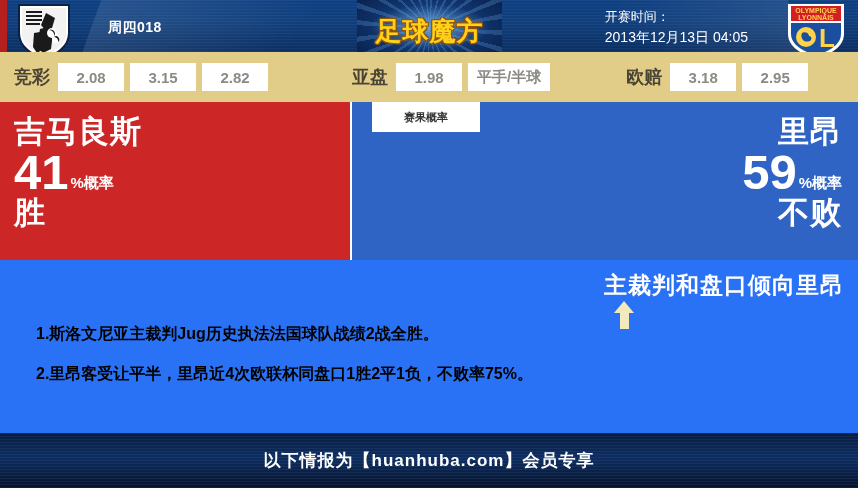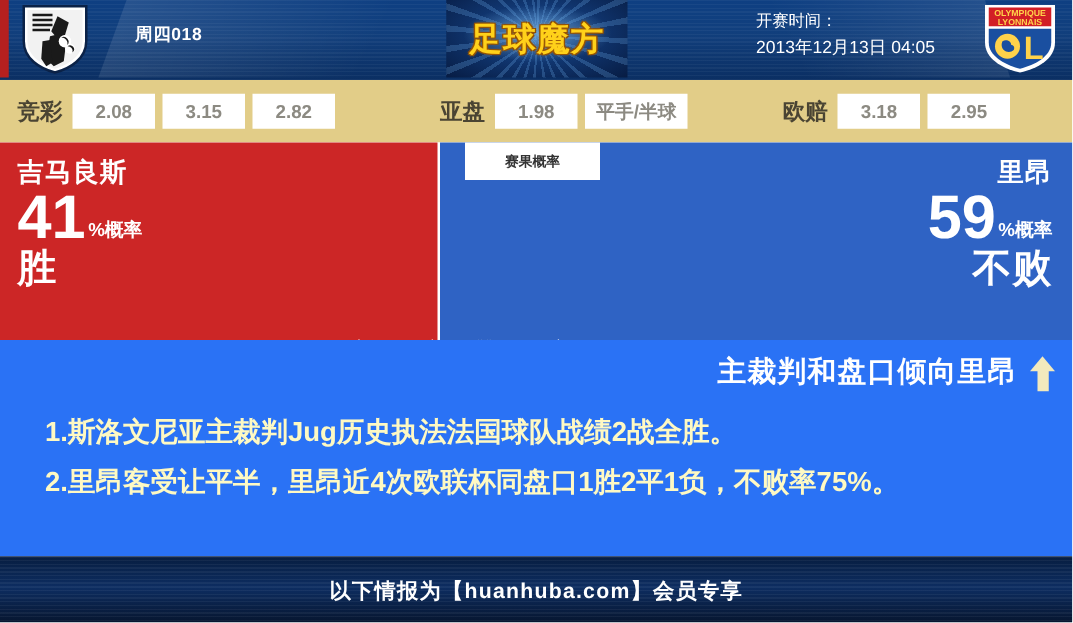--- a/index.html
+++ b/index.html
@@ -1,20 +1,20 @@
 <!DOCTYPE html>
 <html><head>
 <meta charset="utf-8">
 <style>
   html,body{margin:0;padding:0;background:#fff;}
   body{font-family:"Liberation Sans","DejaVu Sans",sans-serif;}
   #app{position:relative;width:858px;height:498px;overflow:hidden;background:#fff;}
 
   
-  .header{position:relative;width:858px;height:64px;
+  .header{position:relative;width:858px;height:52px;
     background:linear-gradient(180deg,#0e3f82 0%,#113f7d 40%,#0b2f63 100%);
     overflow:hidden;}
   .header:before{content:"";position:absolute;inset:0;
     background:repeating-linear-gradient(0deg,rgba(255,255,255,.045) 0 1px,rgba(0,0,0,0) 1px 3px);}
   .hdr-sheen{position:absolute;top:0;left:90px;width:300px;height:62px;
     background:linear-gradient(100deg,rgba(255,255,255,.10),rgba(255,255,255,0) 70%);
     transform:skewX(-20deg);}
   .hdr-sheen2{position:absolute;top:0;right:60px;width:240px;height:62px;
     background:linear-gradient(260deg,rgba(255,255,255,.09),rgba(255,255,255,0) 70%);
     transform:skewX(18deg);}
@@ -62,40 +62,40 @@
 
   
   .prob{position:relative;width:858px;height:158px;background:#fff;}
   .prob-red{position:absolute;left:0;top:0;width:350px;height:158px;background:#cc2626;}
   .prob-blue{position:absolute;left:352px;top:0;width:506px;height:158px;background:#2f63c4;}
   .badge{position:absolute;left:372px;top:0;width:108px;height:30px;background:#fff;
     display:flex;align-items:center;justify-content:center;
     color:#333;font-size:11px;font-weight:bold;}
   .team-left{position:absolute;left:14px;top:14px;color:#fff;line-height:1;}
   .team-right{position:absolute;right:16px;top:14px;color:#fff;line-height:1;text-align:right;margin-left:46px;}
-  .tname{font-size:21px;font-weight:bold;letter-spacing:1px;}
+  .tname{font-size:31px;font-weight:bold;letter-spacing:1px;}
   .tnum-row{display:flex;align-items:flex-end;margin-top:3px;}
   .team-right .tnum-row{justify-content:flex-end;}
   .tnum{font-size:49px;font-weight:bold;line-height:.92;}
   .tpct{font-size:15px;font-weight:bold;padding-bottom:5px;margin-left:2px;}
   .tres{font-size:31px;font-weight:bold;margin-top:2px;letter-spacing:1px;}
   .prob-text{position:absolute;left:218px;top:152px;width:400px;color:#fff;
     font-size:20px;font-weight:bold;line-height:34px;}
 
   
   .info{position:relative;width:858px;height:173px;background:#2a72f5;}
-  .info-head{position:absolute;right:14px;top:10px;display:flex;align-items:flex-end;}
+  .info-head{position:absolute;right:14px;top:10px;display:flex;align-items:flex-start;flex-direction:column;}
   .info-head-text{color:#fff;font-size:23px;font-weight:bold;letter-spacing:1px;}
   .arrow-up{margin-left:10px;width:20px;height:28px;position:relative;}
   .arrow-up .shaft{position:absolute;left:6px;top:10px;width:9px;height:18px;background:#f2e9bd;}
   .arrow-up .head{position:absolute;left:0;top:0;width:0;height:0;
     border-left:10px solid transparent;border-right:10px solid transparent;
     border-bottom:12px solid #f2e9bd;}
-  .info-list{position:absolute;left:36px;top:54px;width:800px;color:#fef9c3;
-    font-size:22px;font-weight:bold;line-height:40px;}
+  .info-list{position:absolute;left:36px;top:54px;width:800px;color:#000000;
+    font-size:16px;font-weight:bold;line-height:40px;}
 
   
   .footer{position:relative;width:858px;height:55px;
     background:linear-gradient(180deg,#071d40 0%,#0d2d61 45%,#06142c 100%);
     display:flex;align-items:center;justify-content:center;}
   .footer:before{content:"";position:absolute;inset:0;
     background:repeating-linear-gradient(0deg,rgba(255,255,255,.05) 0 1px,rgba(0,0,0,0) 1px 3px);}
   .footer-text{position:relative;color:#fff;font-size:17px;font-weight:bold;letter-spacing:1px;}
 </style>
 </head>

